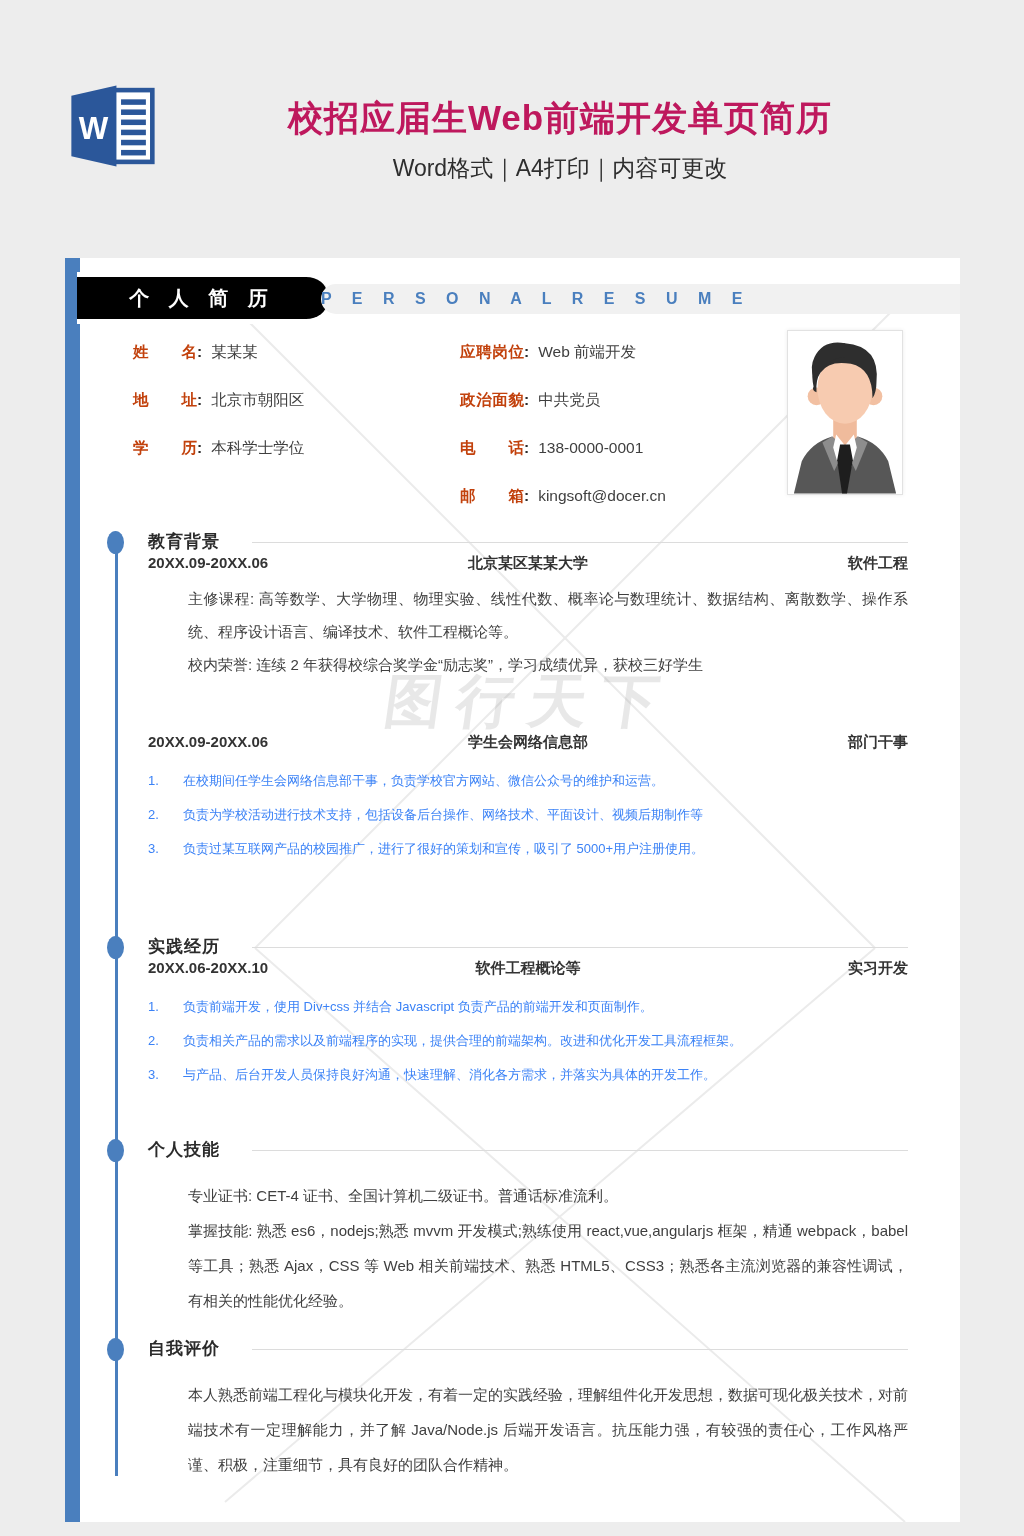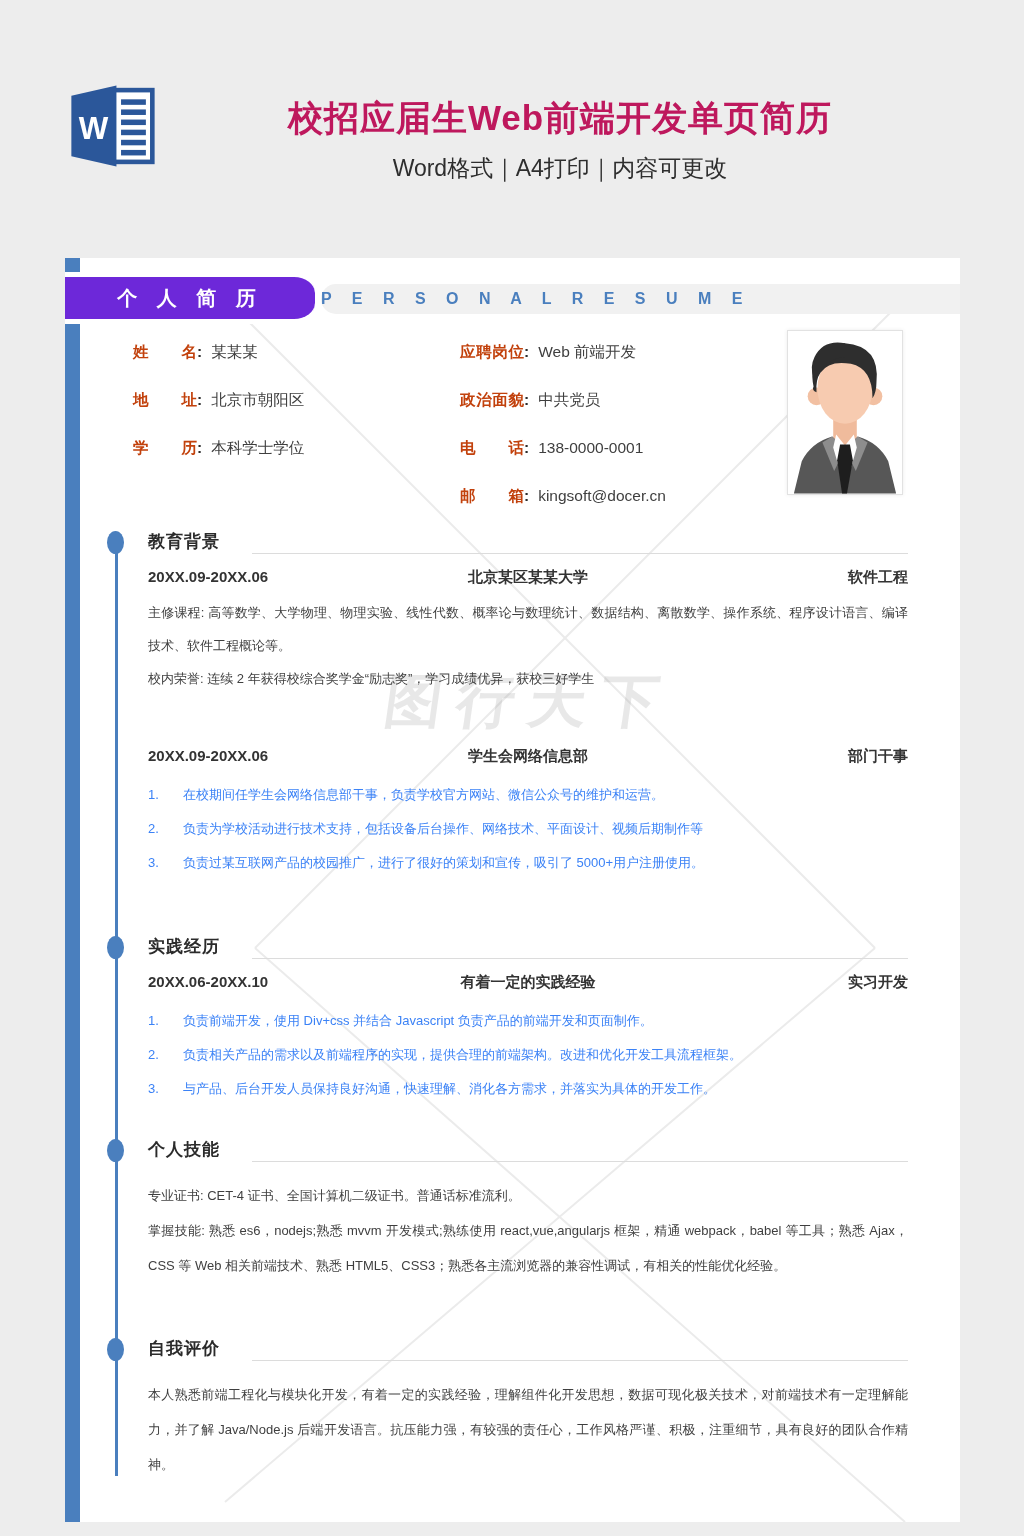--- a/index.html
+++ b/index.html
@@ -25,22 +25,22 @@
   }
 
   
   .card {
     position:absolute; left:65px; top:258px; width:895px; height:1264px;
     background:#ffffff;
   }
   .left-bar { position:absolute; left:0; top:0; width:15px; height:100%; background:#4a7fbe; }
 
   .ribbon {
-    position:absolute; left:0; top:14px; width:250px; height:52px;
-    background:#6d28d9; border-top:5px solid #fff; border-bottom:5px solid #fff;
+    position:absolute; left:12px; top:14px; width:250px; height:52px;
+    background:#000000; border-top:5px solid #fff; border-bottom:5px solid #fff;
     border-radius:0 21px 21px 0;
     color:#fff; font-size:20px; font-weight:bold; letter-spacing:7px;
     display:flex; align-items:center; justify-content:center;
   }
   .ribbon-en {
     position:absolute; left:256px; right:0; top:26px; height:30px;
     background:#f1f1f1; border-radius:16px 0 0 16px;
     line-height:30px; padding-right:56px;
     color:#4a7fbe; font-size:16px; font-weight:600; letter-spacing:8px;
   }
@@ -61,37 +61,37 @@
     position:absolute; left:722px; top:72px; width:116px; height:165px;
     background:#fff; border:1px solid #e2e2e2; box-shadow:0 0 4px rgba(0,0,0,.08);
   }
   .photo svg { display:block; width:100%; height:100%; }
 
   
   .timeline { position:absolute; left:50px; top:292px; width:3px; height:926px; background:#4a7fbe; }
 
   
   .sec { position:absolute; left:83px; width:760px; }
-  .sec-head { display:flex; align-items:flex-end; position:relative;gap:8px; }
+  .sec-head { display:flex; align-items:center; position:relative;gap:8px; }
   .dot {
     position:absolute; left:-41px; top:1px; width:17px; height:23px;
     background:#4a7fbe; border-radius:50%;
   }
   .sec-title { font-size:17px; font-weight:bold; color:#2b2b2b; line-height:24px; letter-spacing:1px; }
   .rule { flex:1; height:1px; background:#dcdcdc; margin-left:24px; }
 
   .sec-row {
-    margin-top:14px; display:grid; grid-template-columns:1fr auto 1fr;
+    display:grid; grid-template-columns:1fr auto 1fr;
     font-size:15px; font-weight:bold; color:#333;gap:28px;
   }
   .sec-row .date { justify-self:start; }
   .sec-row .org  { justify-self:center;text-align:right; }
   .sec-row .role { justify-self:end; }
 
-  .sec-body { margin-top:9px; font-size:13px; line-height:33px; text-align:justify; color:#3f3f3f; }
+  .sec-body { margin-top:9px; font-size:15px; line-height:33px; text-align:justify; color:#3f3f3f;margin-left:40px; }
   .sec-body p { margin:0; }
 
   ol.sec-list { margin-top:12px; list-style:none; counter-reset:item; }
   ol.sec-list li {
     counter-increment:item; display:flex; font-size:13px; line-height:34px; color:#3b82f6;
   }
   ol.sec-list li::before { content:counter(item) "."; width:35px; flex:none; }
 
   .sec.skills .sec-body, .sec.selfeval .sec-body { margin-top:16px; line-height:35px; }
 
@@ -225,21 +225,21 @@
   </section>
 
   <section class="sec" style="top:677px">
     <div class="sec-head">
       <span class="dot"></span>
       <h3 class="sec-title">实践经历</h3>
       <span class="rule"></span>
     </div>
     <div class="sec-row">
       <span class="date">20XX.06-20XX.10</span>
-      <span class="org">有着一定的实践经验</span>
+      <span class="org">软件工程概论等</span>
       <span class="role">实习开发</span>
     </div>
     <ol class="sec-list">
 
     <li>负责前端开发，使用 Div+css 并结合 Javascript 负责产品的前端开发和页面制作。</li>
         <li>负责相关产品的需求以及前端程序的实现，提供合理的前端架构。改进和优化开发工具流程框架。</li>
         <li>与产品、后台开发人员保持良好沟通，快速理解、消化各方需求，并落实为具体的开发工作。</li>
       </ol>
   </section>
 

